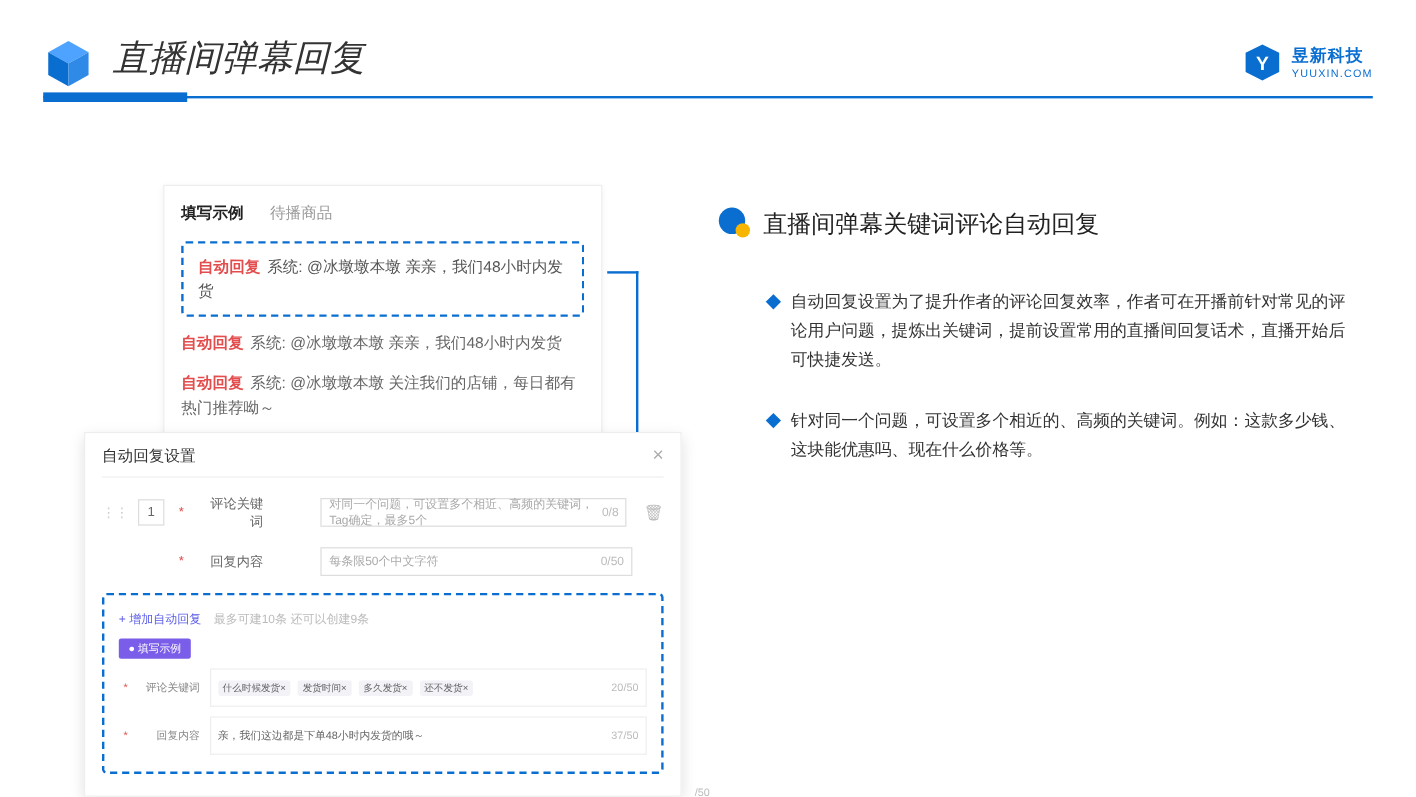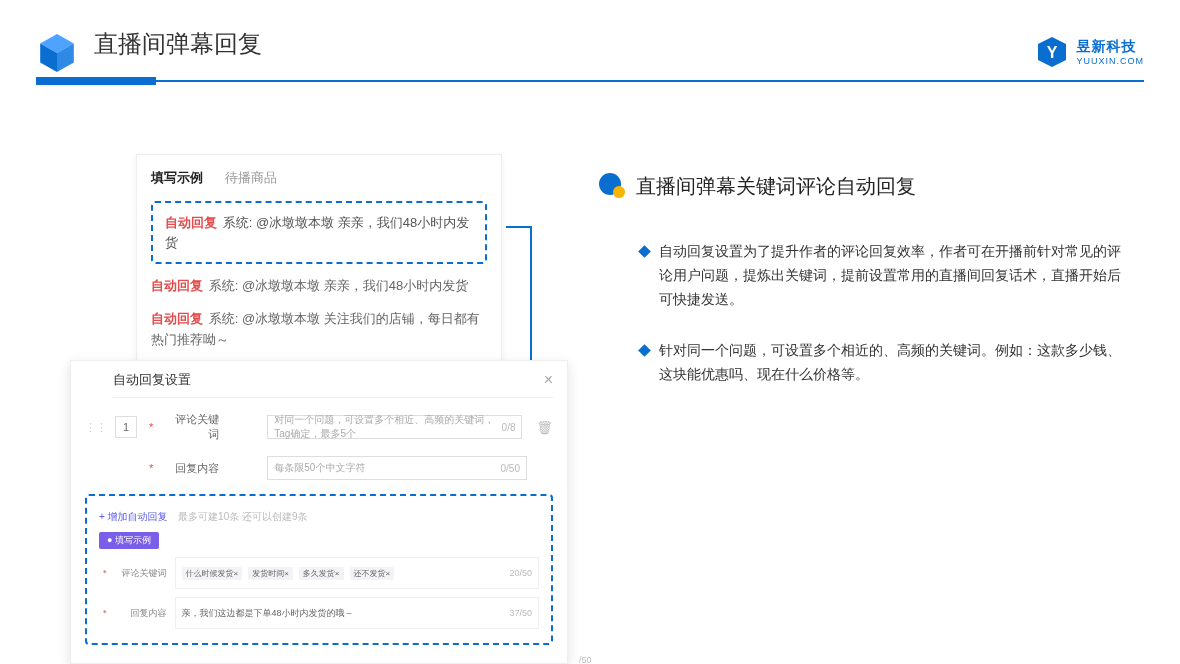--- a/index.html
+++ b/index.html
@@ -1,36 +1,36 @@
 <!DOCTYPE html>
 <html><head>
 <meta charset="utf-8">
 <style>
 * { margin:0; padding:0; box-sizing:border-box; }
 body { width:1180px; height:664px; font-family:"Microsoft YaHei","PingFang SC",sans-serif; background:#fff; position:relative; overflow:hidden; }
 .header { position:absolute; top:28px; left:36px; right:36px; }
 .logo-cube { position:absolute; left:0; top:4px; width:42px; height:42px; }
-.title { position:absolute; left:58px; top:0; font-size:24px; color:#333; font-weight:500; }
+.title { position:absolute; left:58px; top:0; font-size:30px; color:#333; font-weight:500;font-style:italic; }
 .brand { position:absolute; right:0; top:8px; display:flex; align-items:center; gap:8px; }
 .brand-logo { width:32px; height:32px; }
 .brand-text { display:flex; flex-direction:column; }
 .brand-name { font-size:14px; color:#0a6ed1; font-weight:700; letter-spacing:1px; }
 .brand-url { font-size:9px; color:#0a6ed1; letter-spacing:1px; }
 .divider { position:absolute; left:36px; right:36px; top:80px; height:2px; background:#0a6ed1; }
 .divider::before { content:""; position:absolute; left:0; top:-3px; width:120px; height:8px; background:#0a6ed1; }
 
 .mock-comments { position:absolute; left:136px; top:154px; width:366px; background:#fff; border:1px solid #eee; box-shadow:0 2px 6px rgba(0,0,0,0.06); padding:14px 14px 16px; }
 .tabs { display:flex; gap:22px; font-size:13px; color:#999; margin-bottom:14px; }
 .tab-active { color:#222; font-weight:600; }
 .dash1 { border:2px dashed #0a6ed1; border-radius:4px; padding:10px 12px; font-size:13px; color:#555; line-height:1.5; position:relative; }
 .ar-label { color:#e34d4d; font-weight:600; margin-right:2px; }
 .sys-label { color:#555; }
 .msg-row { font-size:13px; color:#666; margin-top:12px; line-height:1.6; }
 .mock-settings { position:absolute; left:70px; top:360px; width:498px; background:#fff; border:1px solid #eee; box-shadow:0 4px 12px rgba(0,0,0,0.12); padding:10px 14px 18px; }
-.settings-head { display:flex; justify-content:space-between; align-items:center; font-size:13px; color:#333; padding-bottom:8px; border-bottom:1px solid #eee;margin-left:28px; }
+.settings-head { display:flex; justify-content:space-between; align-items:center; font-size:13px; color:#333; padding-bottom:8px; border-bottom:1px solid #eee; }
 .close-x { color:#aaa; font-size:16px; }
 .form-row { display:flex; align-items:center; margin-top:14px; font-size:11px; color:#666; gap:8px; }
 .idx-box { width:22px; height:22px; border:1px solid #ddd; display:flex; align-items:center; justify-content:center; font-size:11px; color:#666; }
 .req-dot { color:#e34d4d; margin:0 4px; }
 .field-lbl { width:54px; text-align:right; color:#666; }
 .field-input { flex:1; height:24px; border:1px solid #ddd; padding:0 6px; font-size:10px; color:#aaa; display:flex; align-items:center; justify-content:space-between;margin-left:40px; }
 .counter { color:#bbb; font-size:10px; }
 .trash { color:#bbb; font-size:13px; margin-left:6px; }
 .dash2 { border:2px dashed #0a6ed1; border-radius:4px; margin-top:14px; padding:10px 12px 14px; position:relative; }
 .add-link { color:#5a5de8; font-size:10px; }

